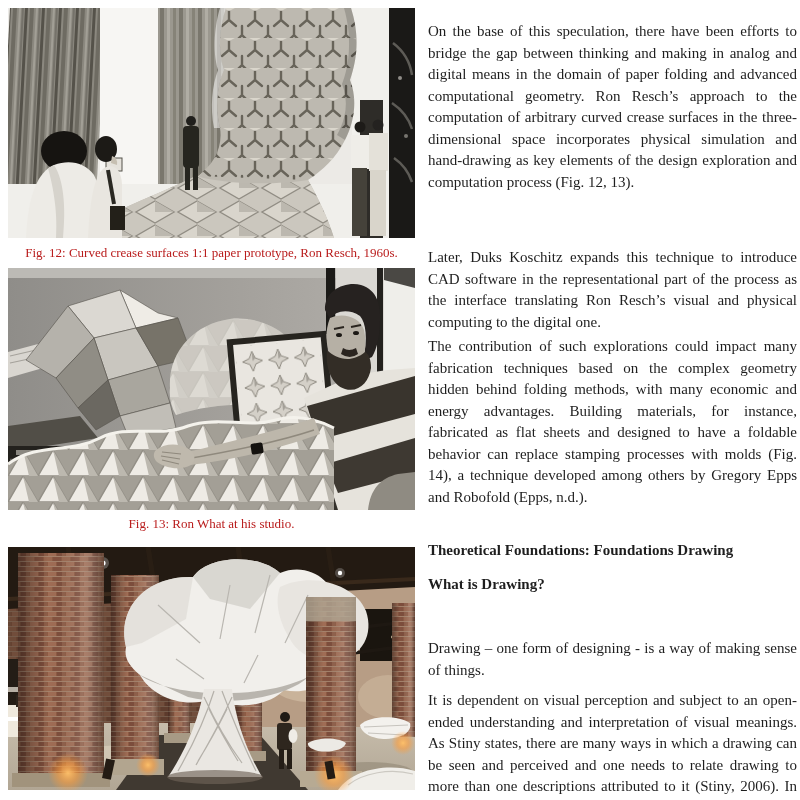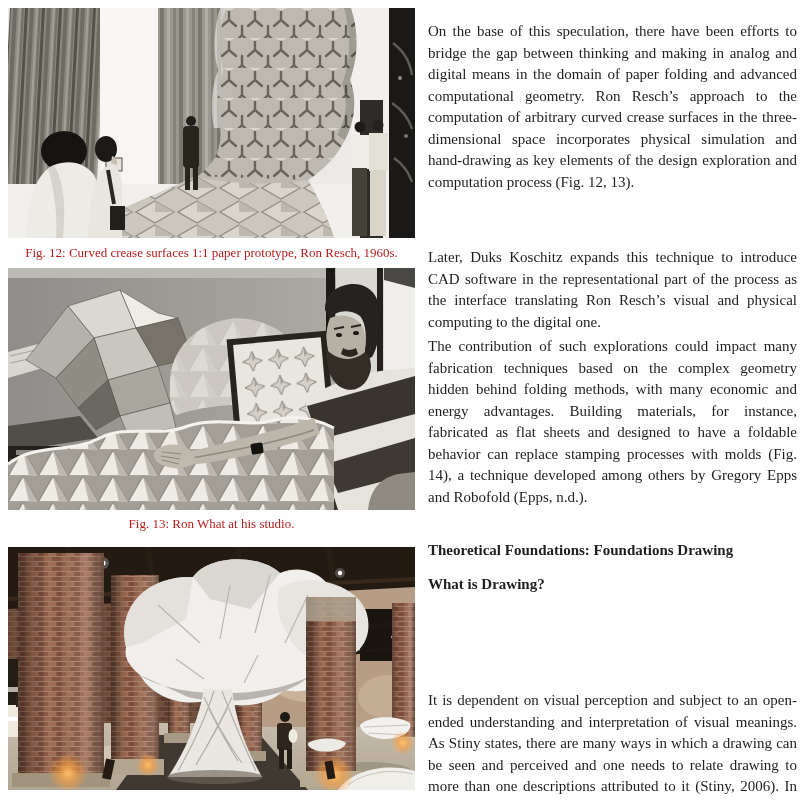--- a/index.html
+++ b/index.html
@@ -347,14 +347,15 @@
   </g>
 </svg>
 </div>
 
 <div class="textcol">
   <p id="p1">On the base of this speculation, there have been efforts to bridge the gap between thinking and making in analog and digital means in the domain of paper folding and advanced computational geometry. Ron Resch’s approach to the computation of arbitrary curved crease surfaces in the three-dimensional space incorporates physical simulation and hand-drawing as key elements of the design exploration and computation process (Fig. 12, 13).</p>
   <p id="p2">Later, Duks Koschitz expands this technique to introduce CAD software in the representational part of the process as the interface translating Ron Resch’s visual and physical computing to the digital one.</p>
   <p id="p3">The contribution of such explorations could impact many fabrication techniques based on the complex geometry hidden behind folding methods, with many economic and energy advantages. Building materials, for instance, fabricated as flat sheets and designed to have a foldable behavior can replace stamping processes with molds (Fig. 14), a technique developed among others by Gregory Epps and Robofold (Epps, n.d.).</p>
   <h3 id="h1">Theoretical Foundations: Foundations Drawing</h3>
   <h3 id="h2">What is Drawing?</h3>
+  <p id="p4">Drawing – one form of designing - is a way of making sense of things.</p>
   <p id="p5">It is dependent on visual perception and subject to an open-ended understanding and interpretation of visual meanings. As Stiny states, there are many ways in which a drawing can be seen and perceived and one needs to relate drawing to more than one descriptions attributed to it (Stiny, 2006). In this sense, drawing is</p>
 </div>
 
 </body></html>

